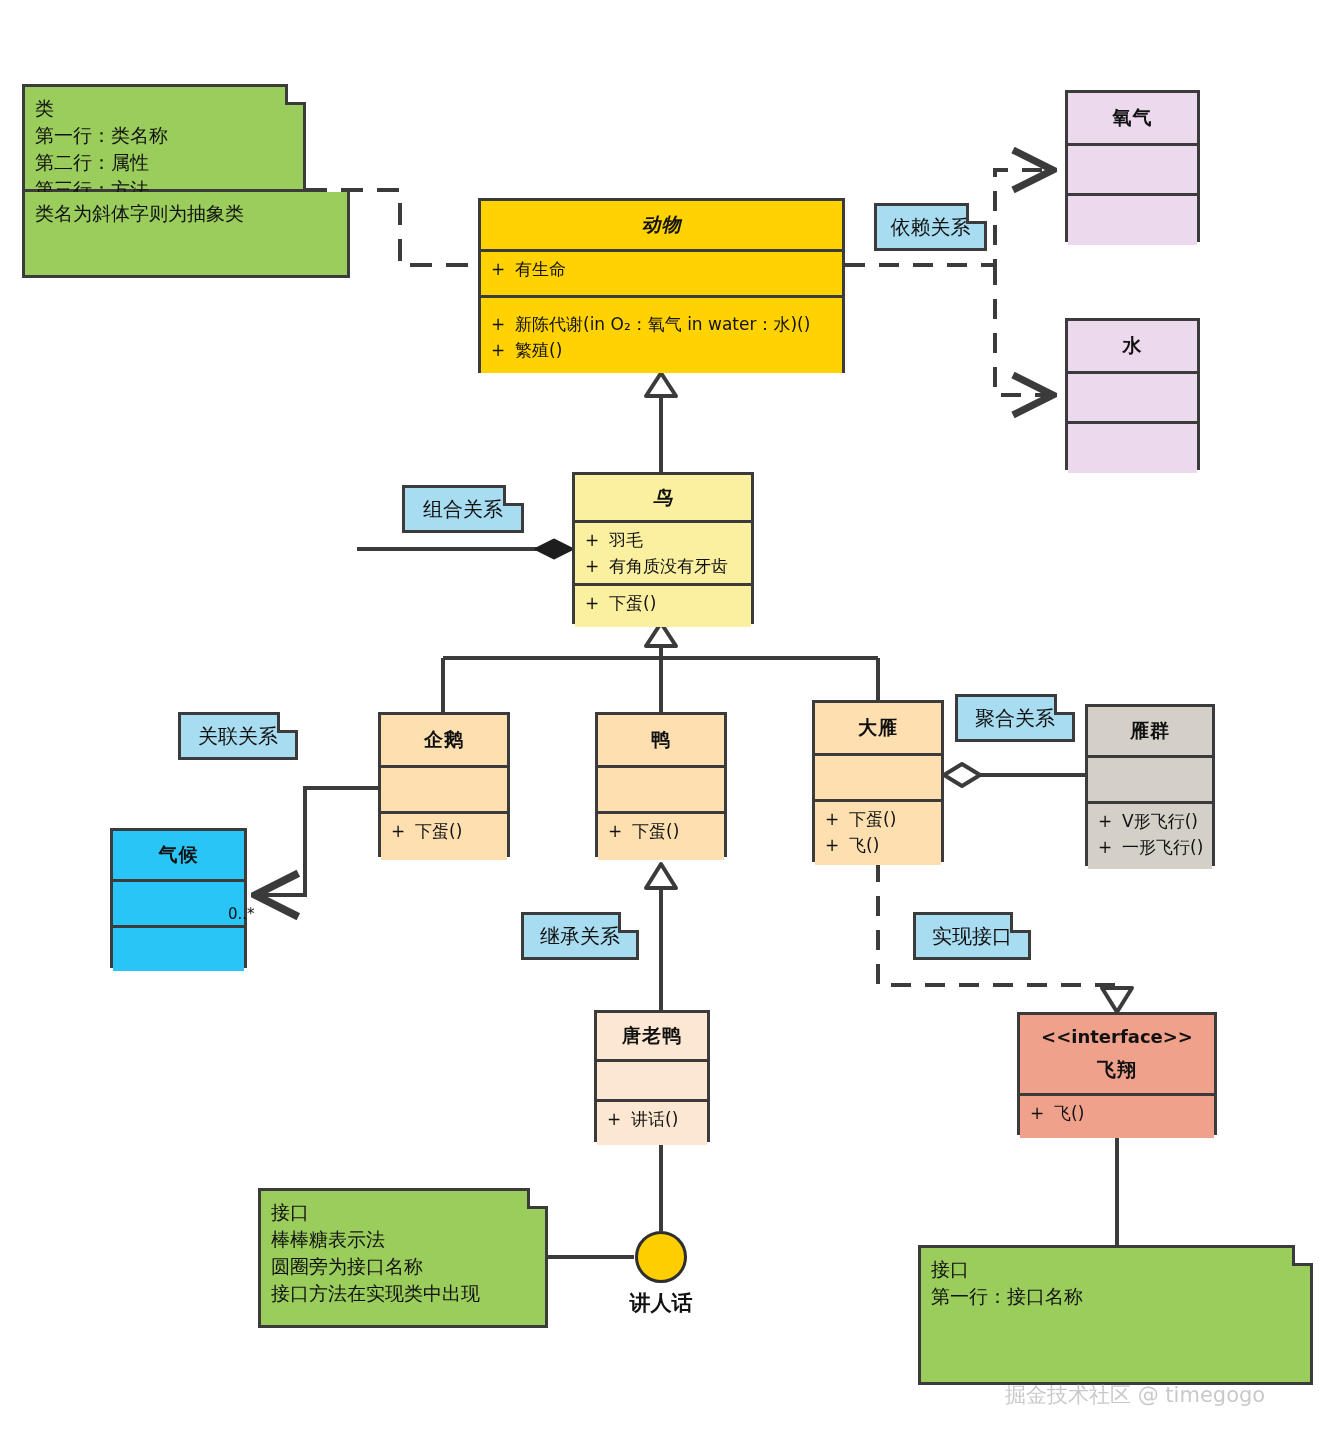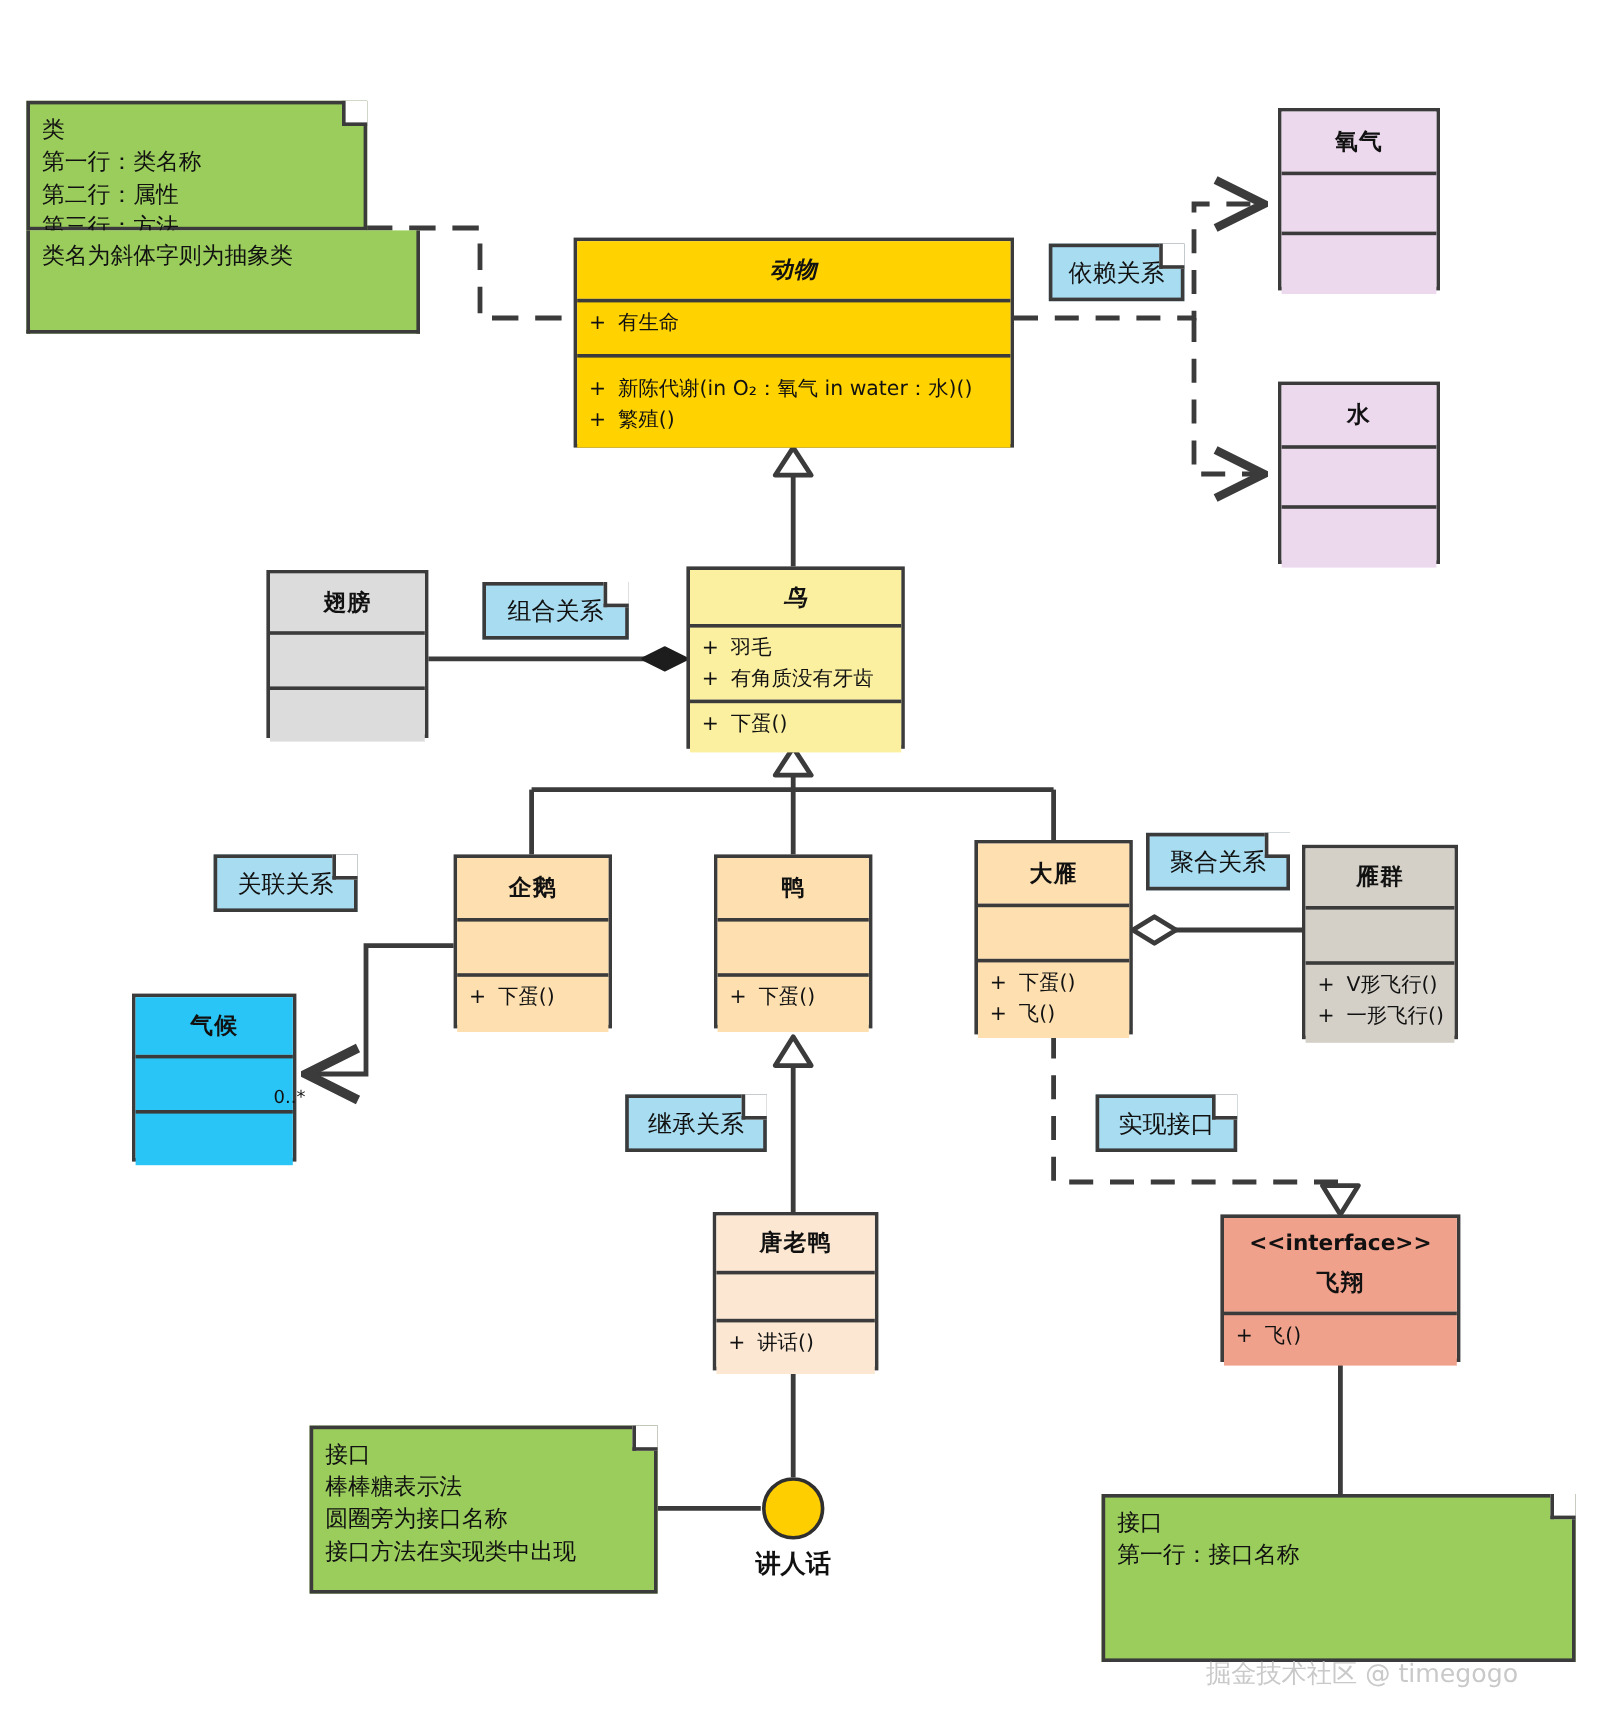--- a/index.html
+++ b/index.html
@@ -232,27 +232,20 @@
       </div>
     </div>
     <div class="row members c-lyellow" style="height:44px;">
       <div class="mem">
         <span class="vis">+</span>
         <span class="nm">下蛋()</span>
       </div>
     </div>
   </div>
 
-  <div class="uml" style="left:222px;top:475px;width:135px;height:140px;">
-    <div class="title c-grey" style="height:48px;">
-      <span>翅膀</span>
-    </div>
-    <div class="row c-grey" style="height:46px;"></div>
-    <div class="row c-grey" style="height:46px;"></div>
-  </div>
 
   <div class="uml" style="left:378px;top:712px;width:132px;height:145px;">
     <div class="title c-orange" style="height:50px;">
       <span>企鹅</span>
     </div>
     <div class="row c-orange" style="height:46px;"></div>
     <div class="row members c-orange" style="height:49px;">
       <div class="mem">
         <span class="vis">+</span>
         <span class="nm">下蛋()</span>
@@ -309,21 +302,21 @@
 
   <div class="uml" style="left:110px;top:828px;width:137px;height:140px;">
     <div class="title c-cyan" style="height:48px;">
       <span>气候</span>
     </div>
     <div class="row c-cyan" style="height:46px;"></div>
     <div class="row c-cyan" style="height:46px;"></div>
   </div>
   <div class="mult" style="left:228px;top:905px;">0..*</div>
 
-  <div class="uml" style="left:594px;top:1010px;width:138px;height:132px;">
+  <div class="uml" style="left:594px;top:1010px;width:116px;height:132px;">
     <div class="title c-orange2" style="height:46px;">
       <span>唐老鸭</span>
     </div>
     <div class="row c-orange2" style="height:40px;"></div>
     <div class="row members c-orange2" style="height:46px;">
       <div class="mem">
         <span class="vis">+</span>
         <span class="nm">讲话()</span>
       </div>
     </div>

